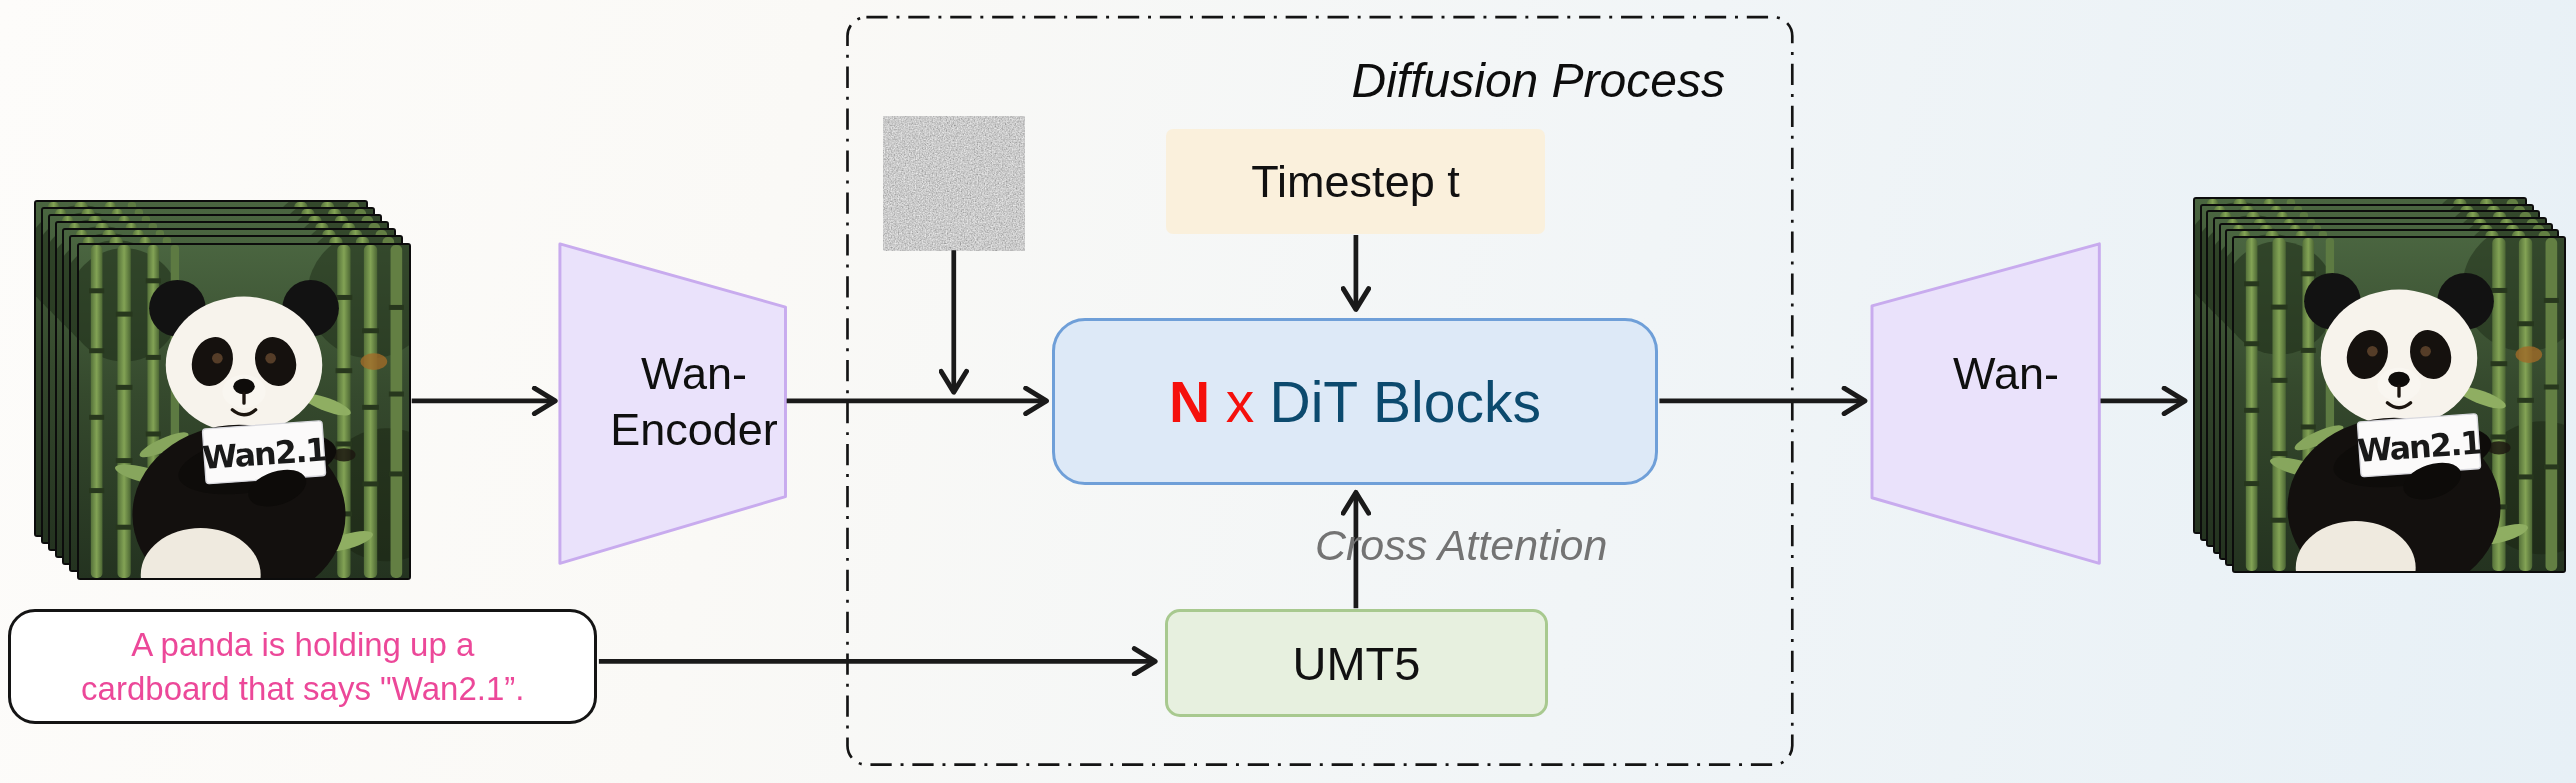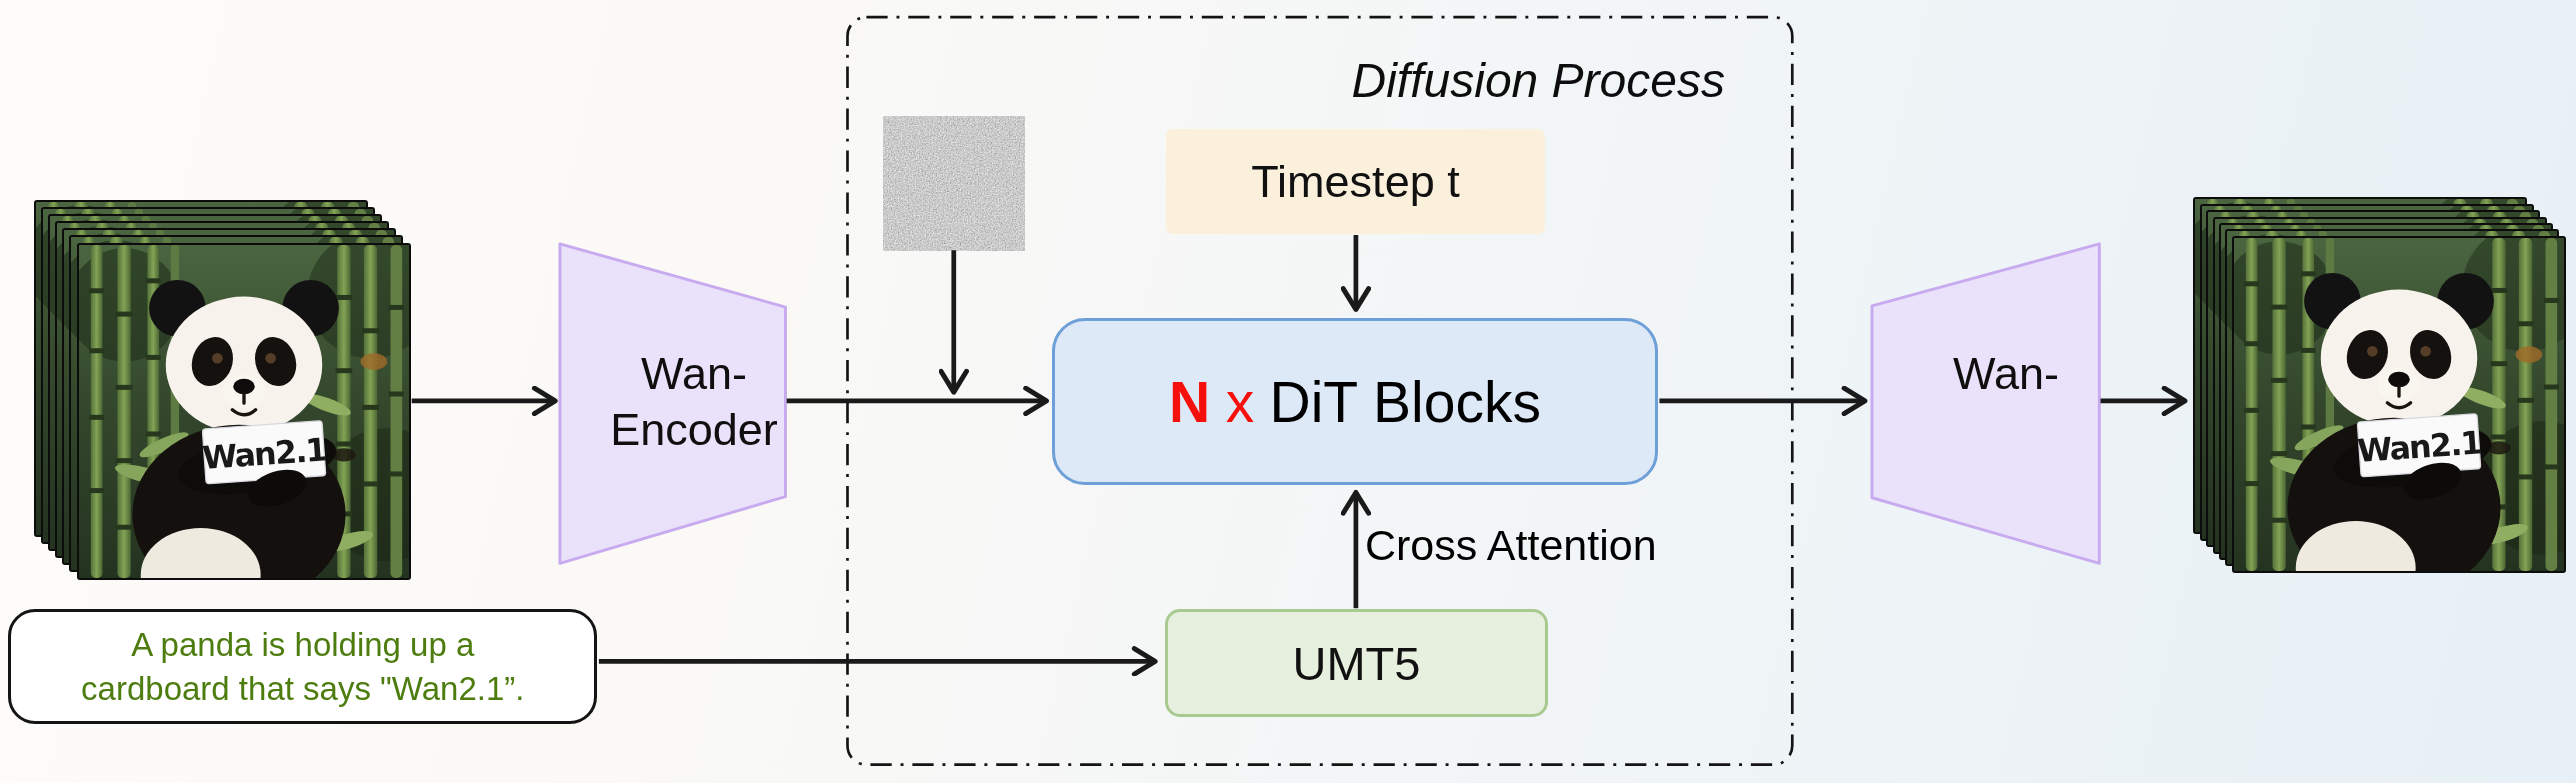--- a/index.html
+++ b/index.html
@@ -10,26 +10,26 @@
   }
   .abs{position:absolute;}
   #overlay-svg{left:0;top:0;width:2576px;height:783px;}
 
   
   .node{display:flex;align-items:center;justify-content:center;box-sizing:border-box;text-align:center;color:#111;}
   #timestep-box{left:1166px;top:129px;width:379px;height:105px;border-radius:7px;background:#faf0dc;font-size:45px;font-weight:500;}
   #dit-box{left:1052px;top:318px;width:606px;height:167px;border-radius:33px;background:#dde9f7;border:3px solid #6f9fd8;font-size:57px;}
   #dit-box .dit-n{color:#f5100c;font-weight:800;}
   #dit-box .dit-x{color:#f5100c;font-weight:400;margin:0 15.4px;}
-  #dit-box .dit-rest{color:#000000;font-weight:500;}
+  #dit-box .dit-rest{color:#0c4a6e;font-weight:500;}
   #umt5-box{left:1165px;top:609px;width:383px;height:108px;border-radius:15px;background:#e7f0df;border:3px solid #a8c98f;font-size:47px;font-weight:500;}
   #prompt-box{left:8.3px;top:609px;width:589px;height:115px;border-radius:27px;background:#ffffff;border:3.5px solid #141414;
-              flex-direction:column;font-size:33px;line-height:44px;color:#4d7c0f;}
+              flex-direction:column;font-size:33px;line-height:44px;color:#ec4899;}
   #diffusion-title{left:1306px;top:53px;width:419px;text-align:right;font-style:italic;font-size:48px;color:#0d0d0d;}
-  #cross-attn-label{left:1365px;top:521px;font-size:43px;color:#000000;}
+  #cross-attn-label{left:1315px;top:521px;font-size:43px;color:#737373;font-style:italic;}
   .trap-label{width:268px;text-align:center;font-size:45px;line-height:56px;color:#0f0f0f;}
   #encoder-label{left:560px;top:346px;}
   #decoder-label{left:1872px;top:346px;}
 
   
   .frame-stack{width:384px;height:390px;}
   #left-stack{left:34px;top:200px;}
   #right-stack{left:2193px;top:197px;}
   .frame{position:absolute;width:334px;height:337px;box-sizing:border-box;border:2.4px solid #0c0c0c;border-radius:3px;overflow:hidden;background:#2d402a;}
   .frame svg{display:block;width:100%;height:100%;}

